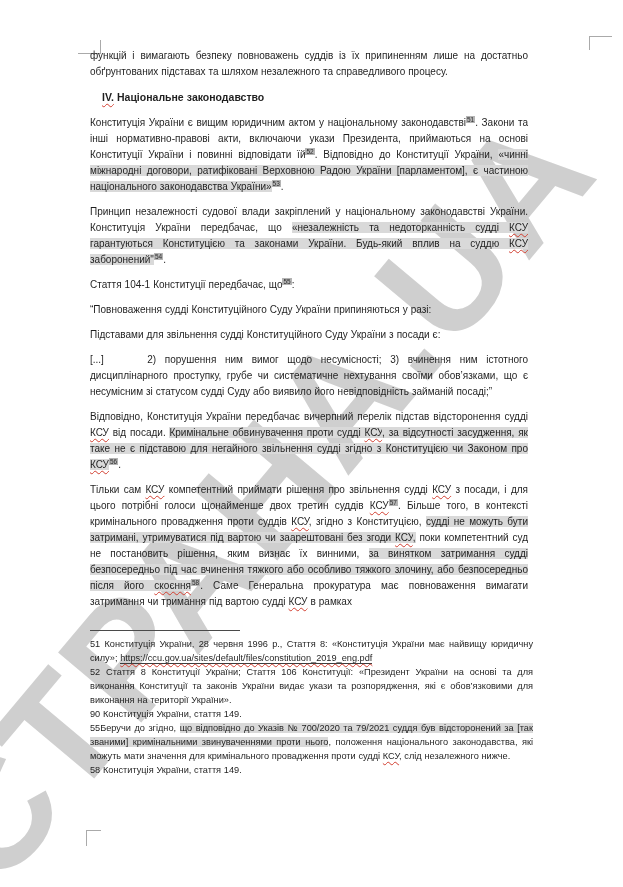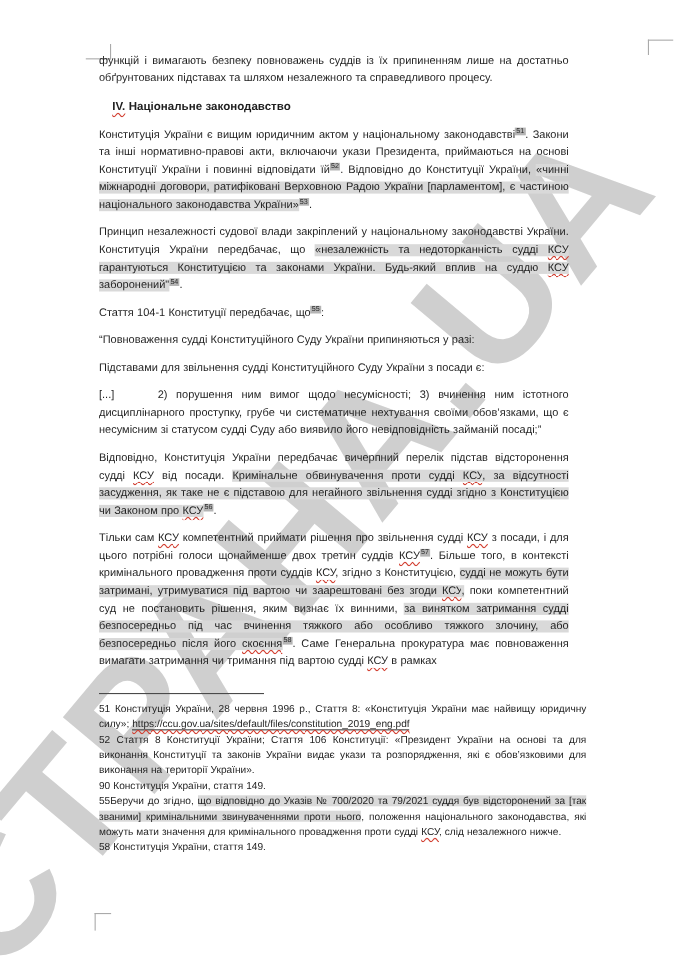--- a/index.html
+++ b/index.html
@@ -9,21 +9,21 @@
   }
   .watermark {
     position:absolute; left:-44px; top:768px; transform-origin:0 50%;
     transform:rotate(-50deg); font-size:158px; font-weight:bold;
     letter-spacing:3px; white-space:nowrap; color:var(--watermark);
     opacity:0.42; z-index:1; user-select:none;
   }
   .doc-body { position:absolute; left:90px; top:48px; width:443px; z-index:2; }
   .footnotes { position:absolute; left:90px; top:630px; width:443px; z-index:2; }
   .para {
-    text-align:justify; margin:0 16px 9px 0; font-size:10px; line-height:16px;
+    text-align:justify; margin:0 5px 9px 0; font-size:10px; line-height:16px;
     color:var(--text); word-spacing:0.2px;
   }
   .heading { font-weight:bold; font-size:10.5px; margin:2px 0 10px 12px; }
   .footnotes .para { font-size:9.2px; line-height:14px; margin:0; }
   .fn-sep { width:150px; border-top:1px solid #4a4a4a; margin:0 0 6px 0; }
   .hl { background:var(--highlight); }
   .sq {
     text-decoration-line:underline; text-decoration-style:wavy;
     text-decoration-color:var(--squiggle); text-decoration-thickness:1px;
     text-underline-offset:2px;

